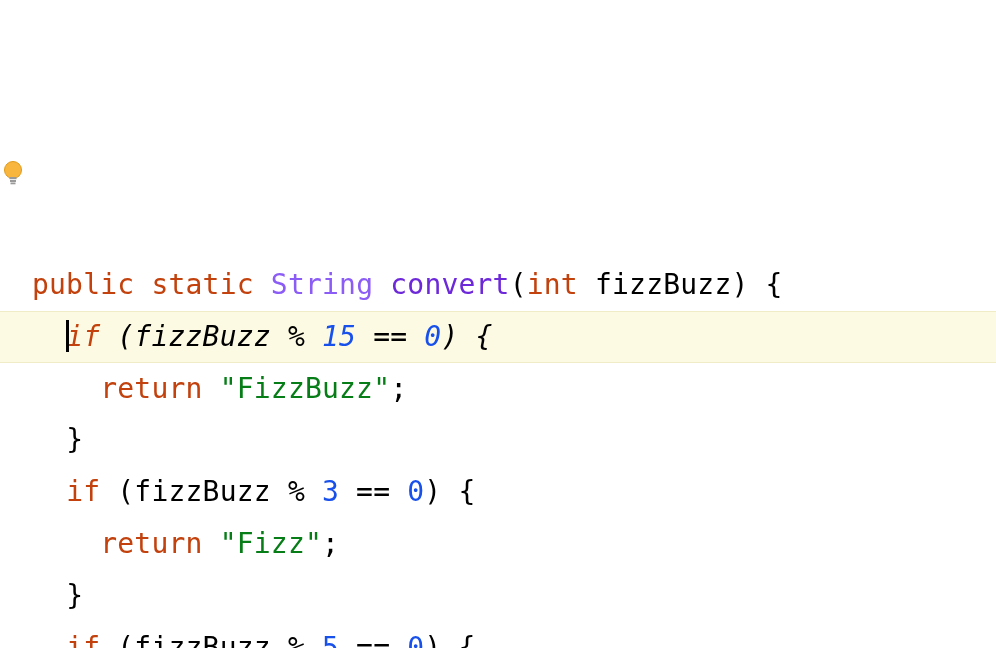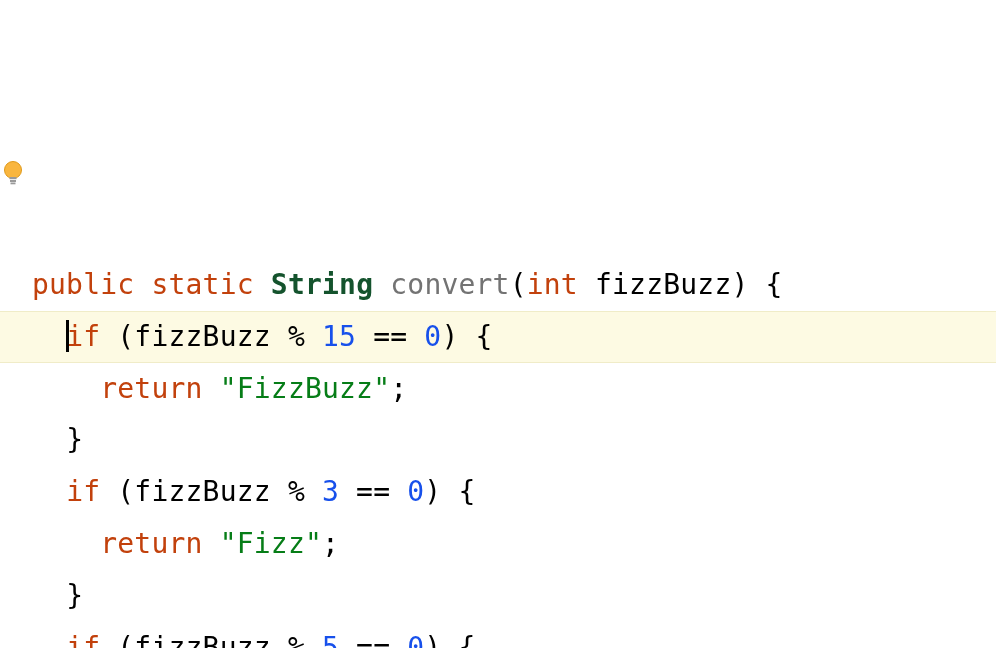--- a/index.html
+++ b/index.html
@@ -22,24 +22,25 @@
     margin-left: 0;
   }
   .line {
     display: block;
     padding-left: 32px;
     position: relative;
   }
   .highlight-line {
     background: #fdfae3;
     box-shadow: inset 0 1px 0 #f0ecc8, inset 0 -1px 0 #f0ecc8;
+    font-style: italic;
   }
   .kw { color: #c2410c; }
-  .type { color: #14532d; font-weight: bold; }
-  .method { color: #737373; }
+  .type { color: #8b5cf6; }
+  .method { color: #6d28d9; }
   .num { color: #1750eb; }
   .str { color: #067d17; }
   .plain { color: #000000; }
   .param { color: #000000; margin-top: 28px; }
 
   .gutter {
     position: absolute;
     left: 0;
     top: 0;
     width: 30px;

